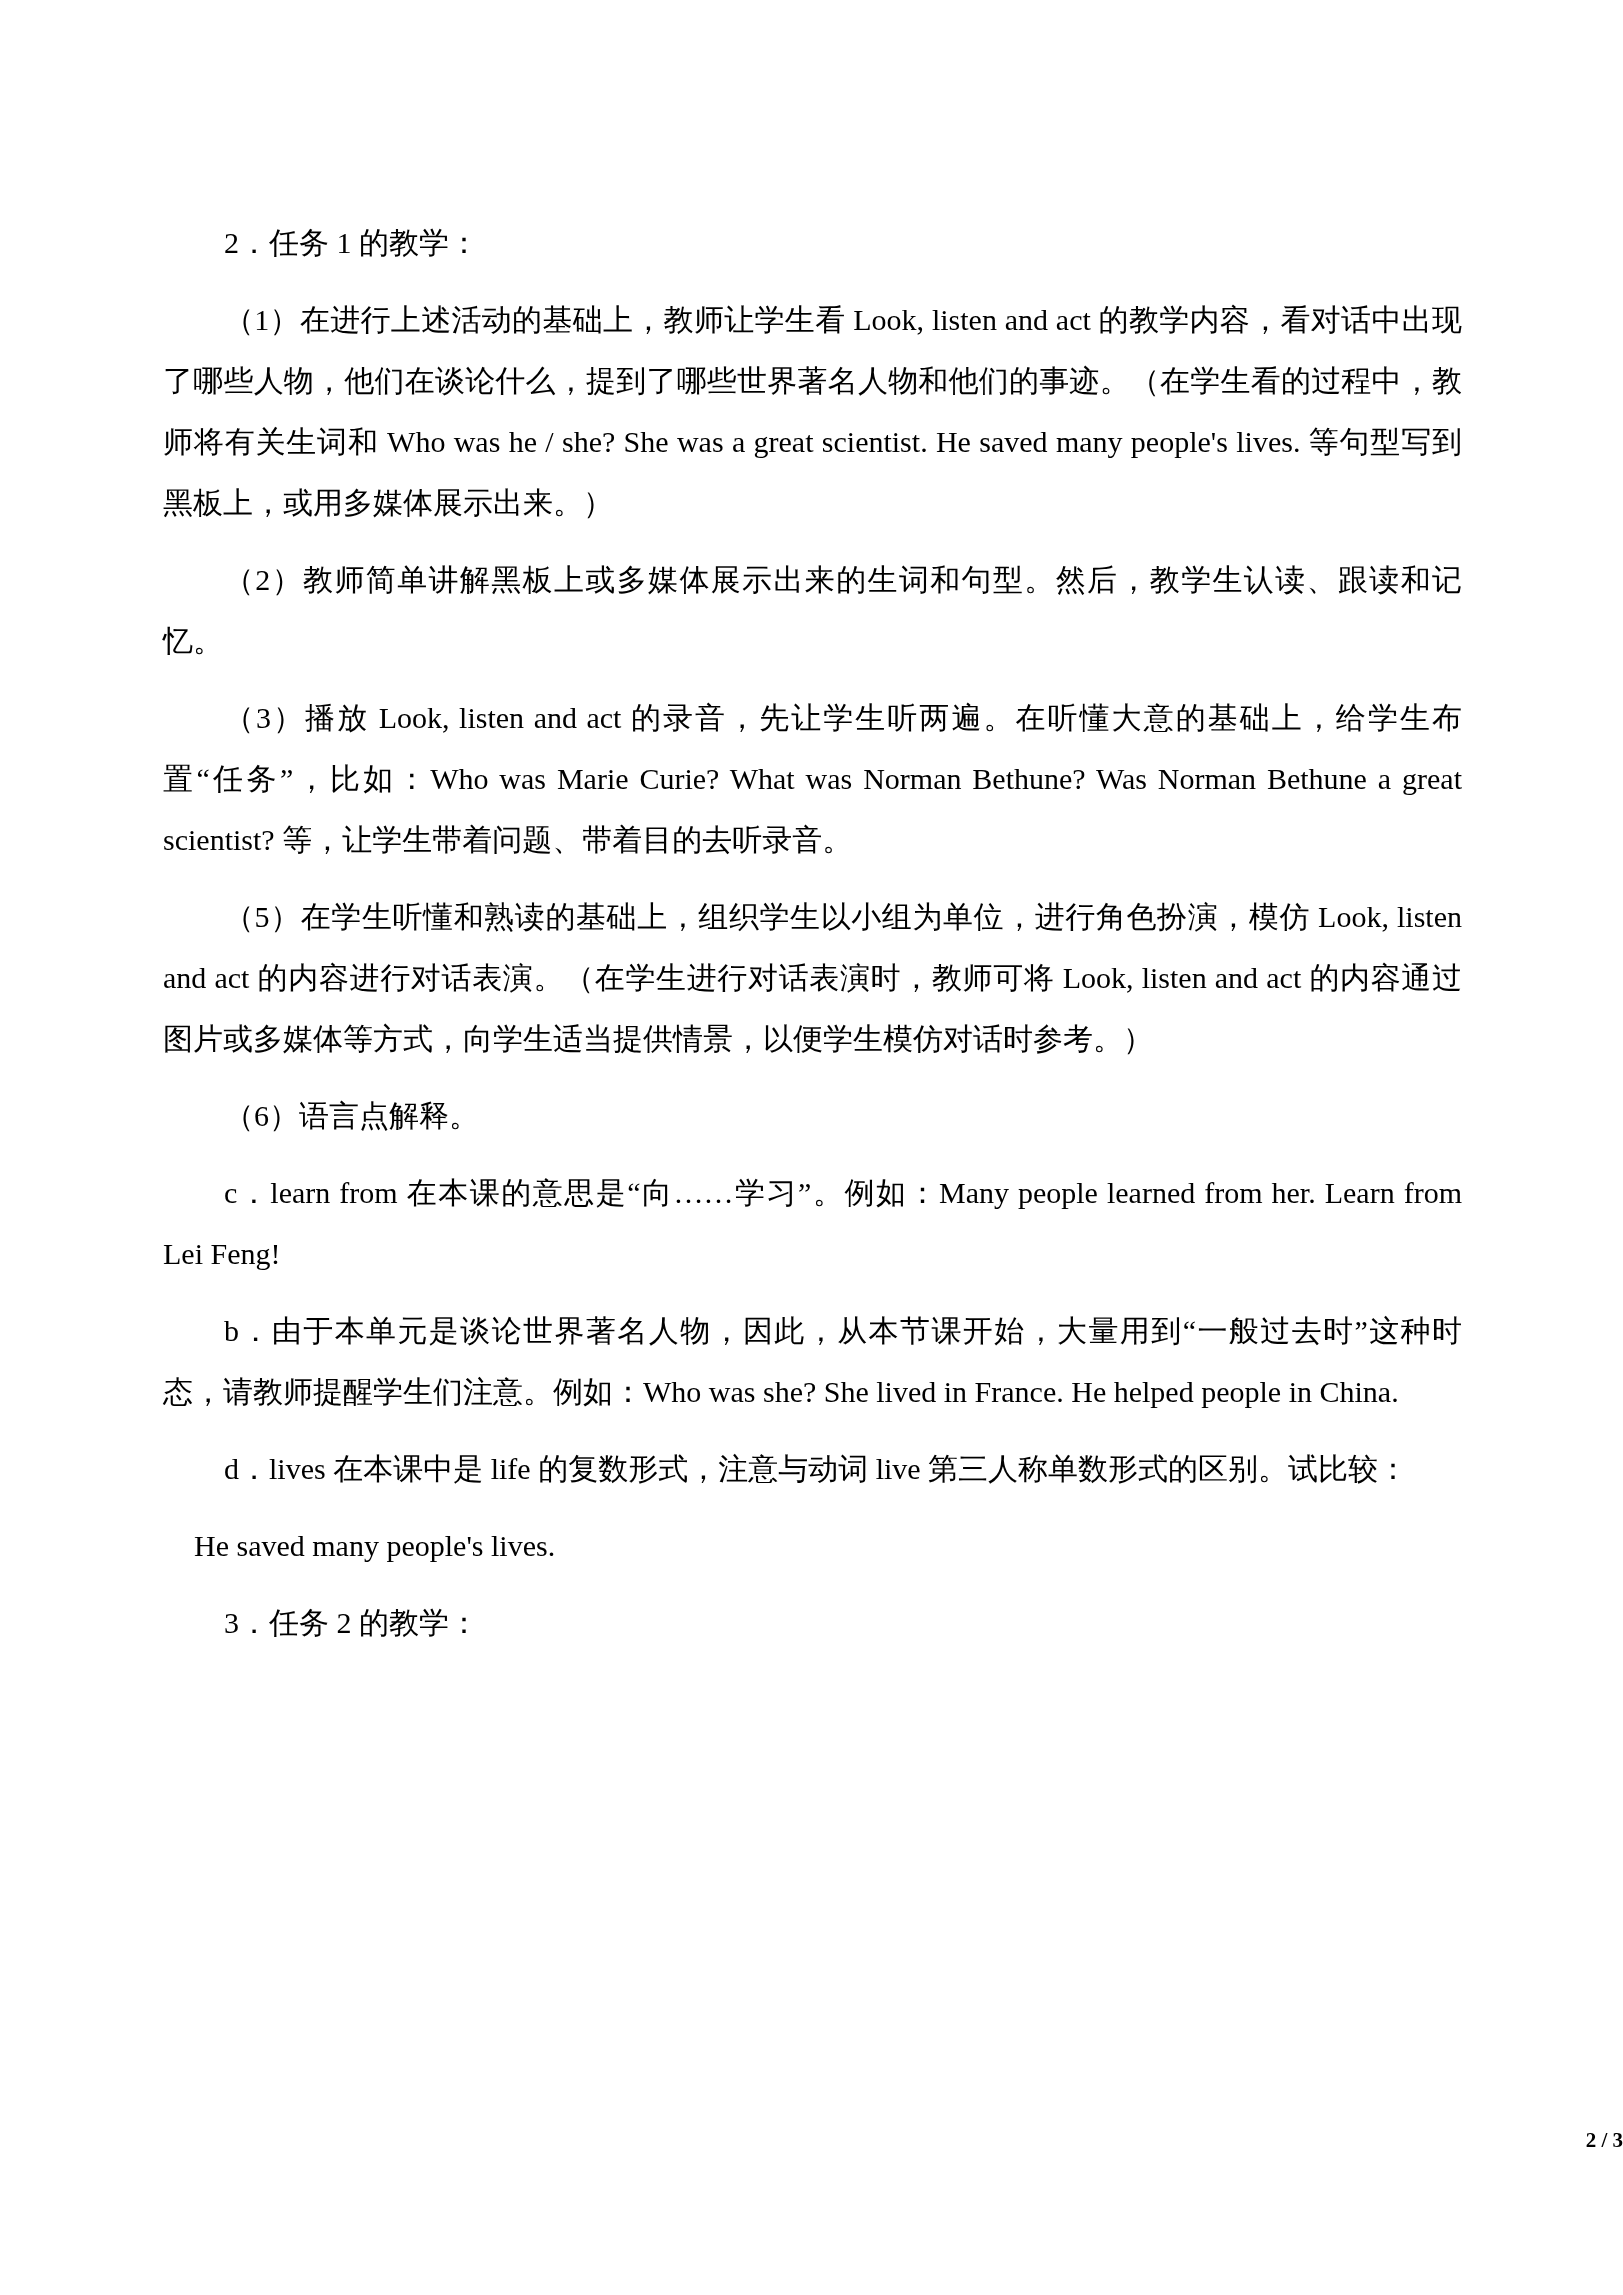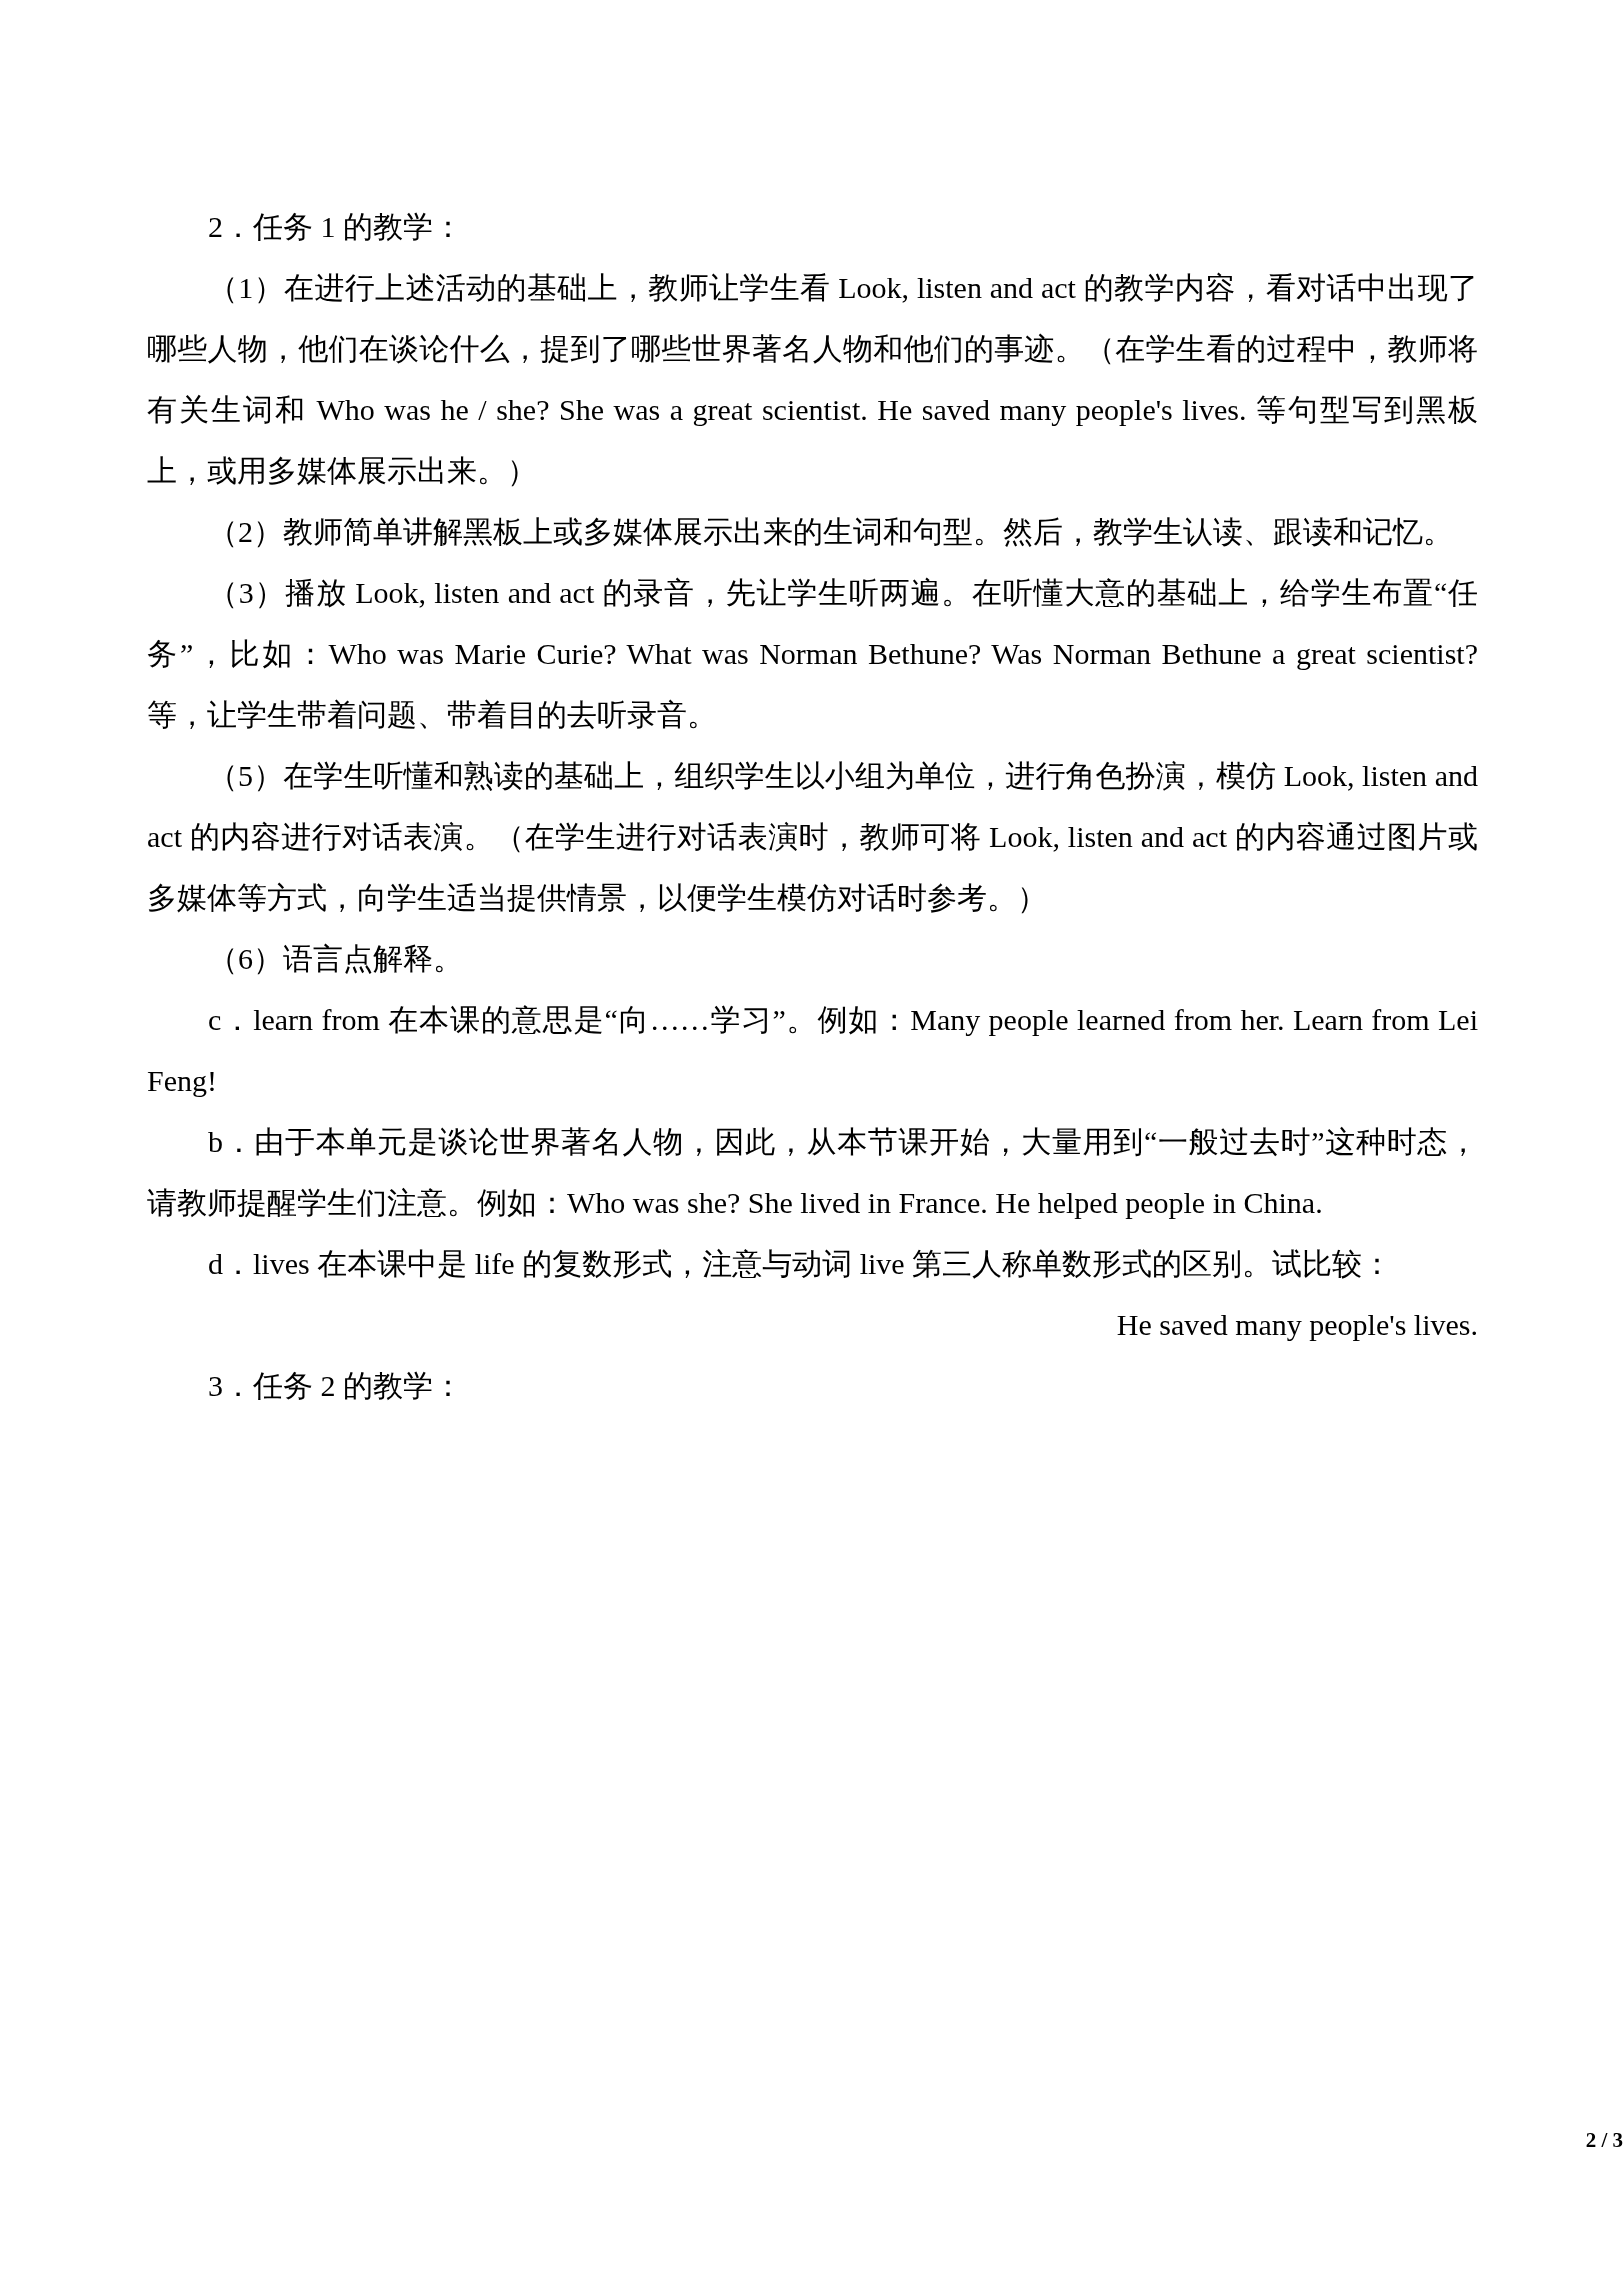--- a/index.html
+++ b/index.html
@@ -18,32 +18,32 @@
   }
   .content {
     position: absolute;
     top: 196px;
     left: 147px;
     width: 1331px;
     font-size: 30px;
     line-height: 61px;
   }
   .content p {
-    margin: 0;
+    margin: 16px;
     padding: 0;
     text-align: justify;
     word-break: break-word;
     font-family: Liberation Serif, serif;
   }
   .content p.indent {
     text-indent: 61px;
   }
   .content p.example {
     text-indent: 31px;
-    text-align: right;
+    text-align: left;
   }
   .footer {
     position: absolute;
     top: 2128px;
     left: 0;
     right: 0;
     text-align: right;
     font-size: 21px;
     font-weight: bold;
     font-family: "Liberation Serif", "DejaVu Serif", serif;

